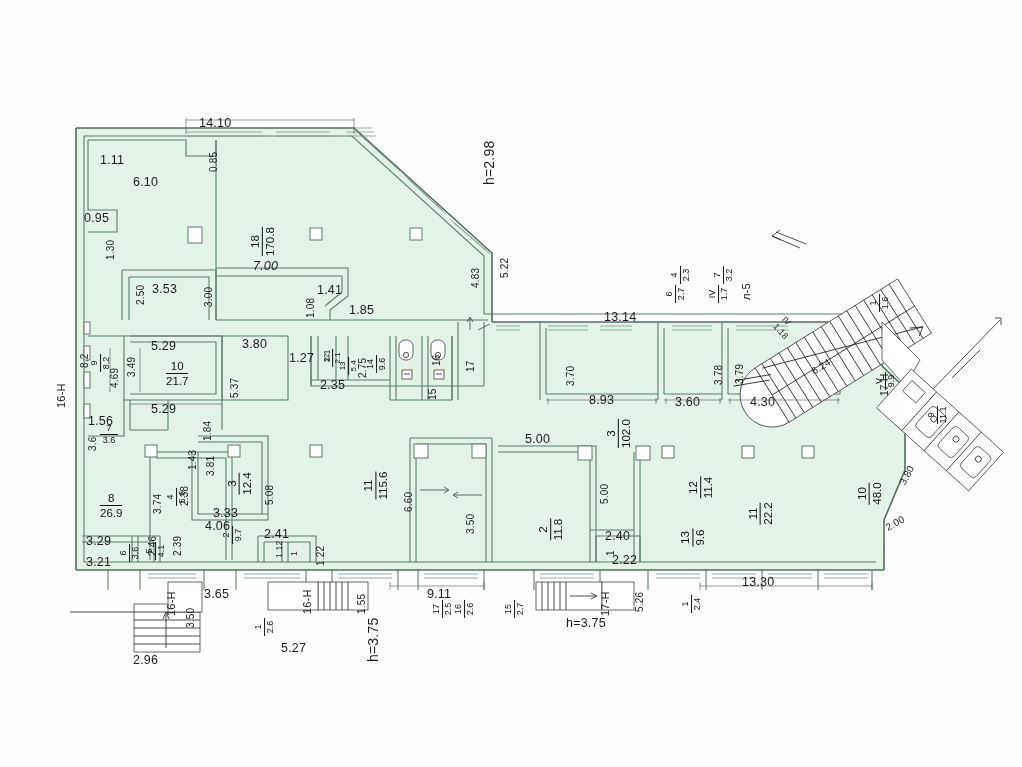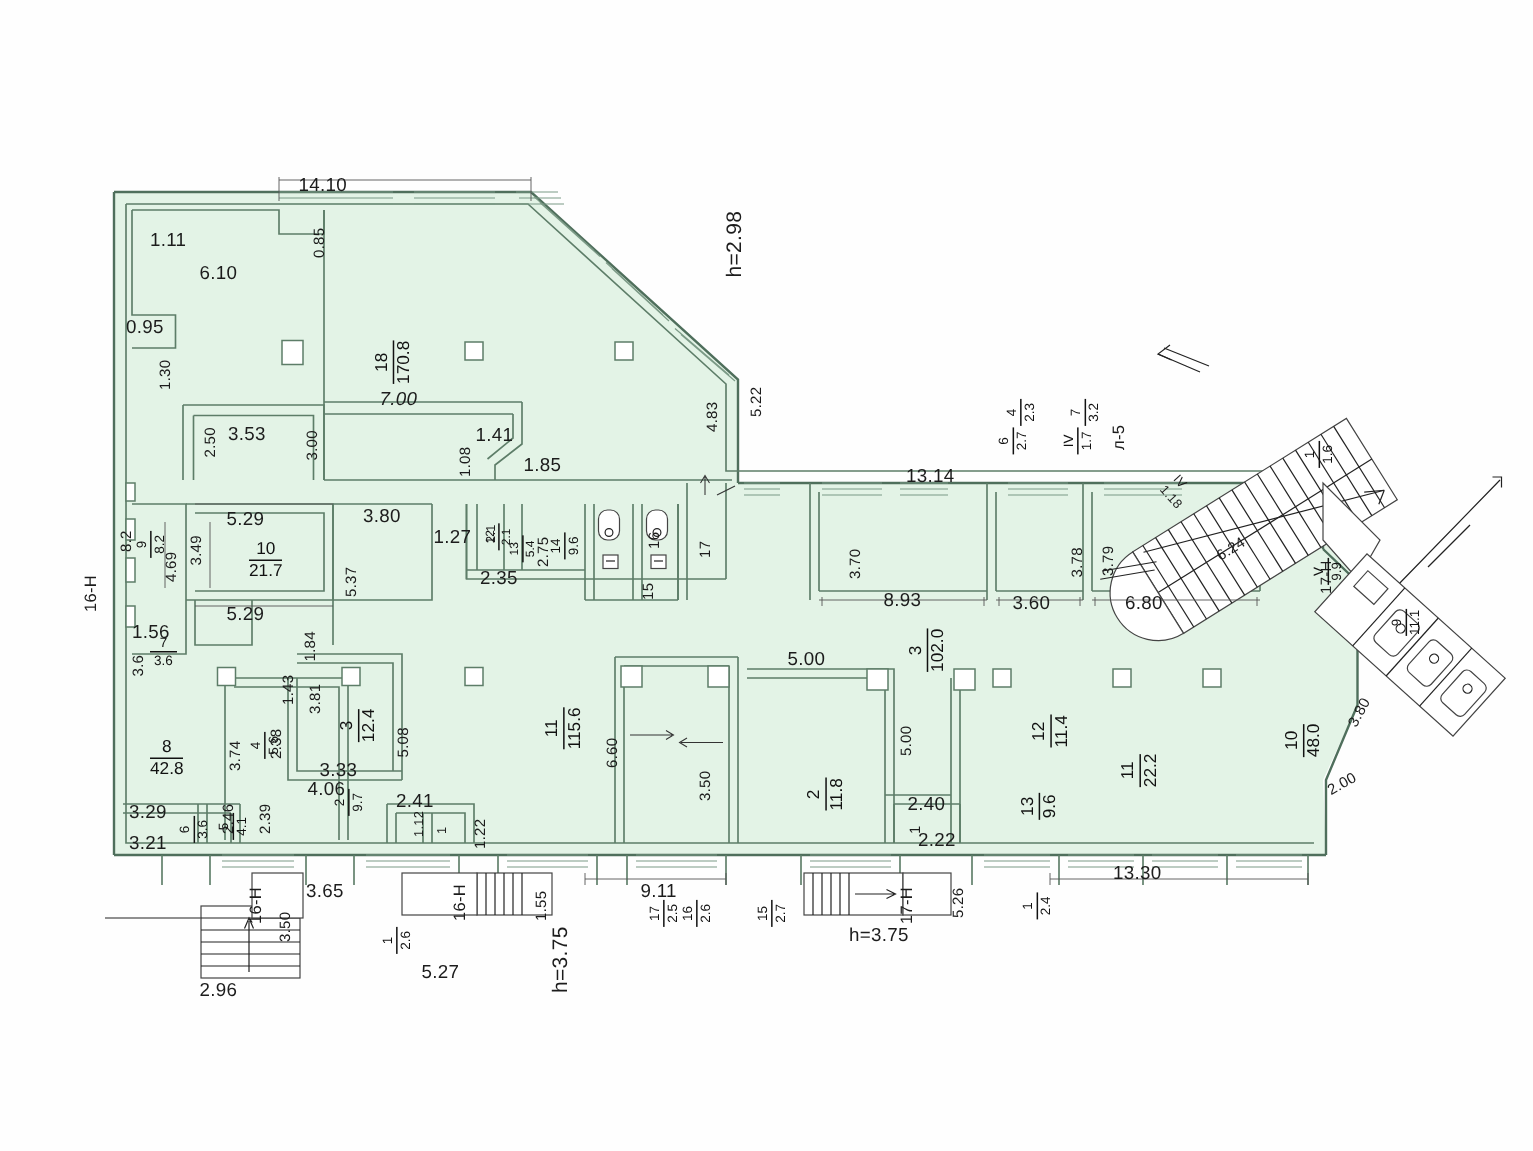--- a/index.html
+++ b/index.html
@@ -403,21 +403,21 @@
 
 <div class="frac tiny" style="left:100px;top:424px;">
   <span class="n">7</span>
   <span class="bar"></span>
   <span class="d">3.6</span>
 </div>
 
 <div class="frac" style="left:100px;top:492px;">
   <span class="n">8</span>
   <span class="bar"></span>
-  <span class="d">42.8</span>
+  <span class="d">26.9</span>
 </div>
 
 <div class="frac vert tiny" style="left:121px;top:542px;">
   <span class="n">6</span>
   <span class="bar"></span>
   <span class="d">3.6</span>
 </div>
 
 <div class="frac vert tiny" style="left:147px;top:540px;">
   <span class="n">5</span>
@@ -632,21 +632,21 @@
 <div class="lbl" style="left:320px;top:379px;">2.35</div>
 <div class="lbl sm rot90" style="left:404px;top:512px;">6.60</div>
 <div class="lbl sm rot90" style="left:466px;top:534px;">3.50</div>
 
 <div class="lbl" style="left:604px;top:311px;">13.14</div>
 <div class="lbl sm rot90" style="left:566px;top:386px;">3.70</div>
 <div class="lbl" style="left:589px;top:394px;">8.93</div>
 <div class="lbl" style="left:675px;top:396px;">3.60</div>
 <div class="lbl sm rot90" style="left:714px;top:385px;">3.78</div>
 <div class="lbl sm rot90" style="left:735px;top:384px;">3.79</div>
-<div class="lbl" style="left:750px;top:396px;">6.80</div>
+<div class="lbl" style="left:750px;top:396px;">4.30</div>
 <div class="lbl" style="left:525px;top:433px;">5.00</div>
 <div class="lbl sm rot90" style="left:600px;top:504px;">5.00</div>
 <div class="lbl" style="left:605px;top:530px;">2.40</div>
 <div class="lbl" style="left:612px;top:554px;">2.22</div>
 <div class="lbl sm" style="left:810px;top:368px;transform:rotate(-32deg);transform-origin:0 0;">6.24</div>
 <div class="lbl sm" style="left:898px;top:482px;transform:rotate(-62deg);transform-origin:0 0;">3.80</div>
 <div class="lbl sm" style="left:884px;top:524px;transform:rotate(-29deg);transform-origin:0 0;">2.00</div>
 <div class="lbl" style="left:742px;top:576px;">13.30</div>
 
 <div class="lbl" style="left:204px;top:588px;">3.65</div>

